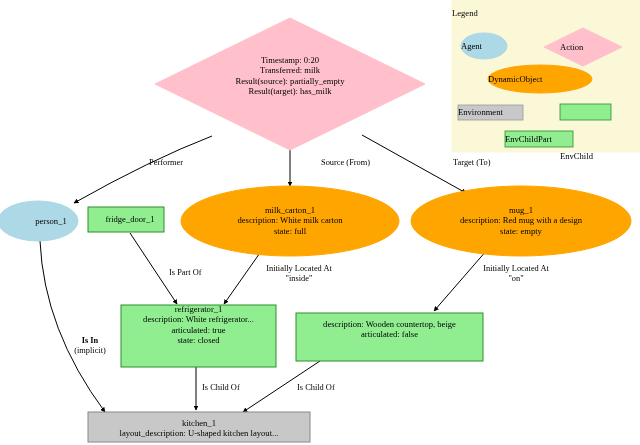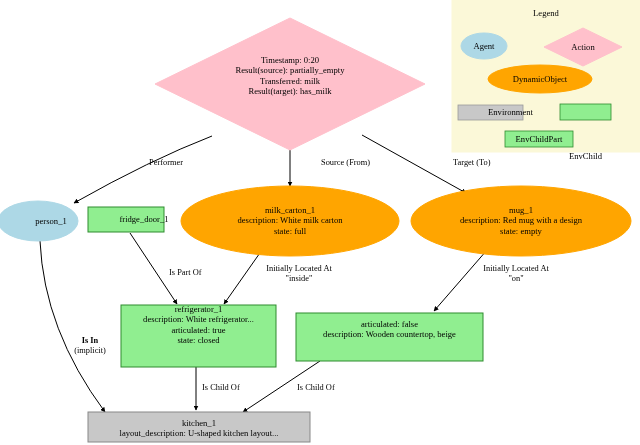--- a/index.html
+++ b/index.html
@@ -26,21 +26,20 @@
     font-size:8.4px;
     line-height:10px;
     color:#000;
     white-space:nowrap;
   }
   .legend-label{
     position:absolute;
     font-size:8.6px;
     color:#000;
     white-space:nowrap;
-    text-align:center;
   }
   .bold{font-weight:bold;margin-top:42px;}
 </style>
 </head>
 <body>
 
 <div id="stage">
 
   <svg class="layer" viewBox="0 0 640 445">
     <defs>
@@ -81,30 +80,30 @@
     <ellipse cx="484" cy="46" rx="23" ry="13" fill="#add8e6" stroke="#add8e6"></ellipse>
     <polygon points="583,28 622,47 583,66 544,47" fill="#ffc0cb" stroke="#ffc0cb"></polygon>
     <ellipse cx="540" cy="79" rx="52" ry="14" fill="#ffa500" stroke="#ffa500"></ellipse>
     <rect x="458" y="105" width="65" height="15" fill="#c8c8c8" stroke="#9a9a9a" stroke-width="0.8"></rect>
     <rect x="560" y="104" width="51" height="16" fill="#90ee90" stroke="#2e8b2e" stroke-width="0.8"></rect>
     <rect x="505" y="131" width="68" height="16" fill="#90ee90" stroke="#2e8b2e" stroke-width="0.8"></rect>
   </svg>
 
   <div class="node-text" style="left:170px;top:55px;width:240px;">
     <div>Timestamp: 0:20</div>
+    <div>Transferred: milk</div>
     <div>Result(source): partially_empty</div>
-    <div>Transferred: milk</div>
     <div>Result(target): has_milk</div>
   </div>
 
   <div class="node-text" style="left:0px;top:216px;width:102px;">
     <div>person_1</div>
   </div>
 
-  <div class="node-text" style="left:88px;top:214px;width:84px;padding-left:14px;">
+  <div class="node-text" style="left:88px;top:214px;width:84px;">
     <div>fridge_door_1</div>
   </div>
 
   <div class="node-text" style="left:181px;top:205px;width:218px;">
     <div>milk_carton_1</div>
     <div>description: White milk carton</div>
     <div>state: full</div>
   </div>
 
   <div class="node-text" style="left:411px;top:205px;width:220px;">
@@ -114,22 +113,22 @@
   </div>
 
   <div class="node-text" style="left:119px;top:304px;width:159px;">
     <div>refrigerator_1</div>
     <div>description: White refrigerator...</div>
     <div>articulated: true</div>
     <div>state: closed</div>
   </div>
 
   <div class="node-text" style="left:294px;top:319px;width:191px;">
+    <div>description: Wooden countertop, beige</div>
     <div>articulated: false</div>
-    <div>description: Wooden countertop, beige</div>
   </div>
 
   <div class="node-text" style="left:86px;top:418px;width:226px;">
     <div>kitchen_1</div>
     <div>layout_description: U-shaped kitchen layout...</div>
   </div>
 
   <div class="edge-label" style="left:117px;top:158px;margin-left:32px;">
     <span>Performer</span>
   </div>
@@ -178,21 +177,21 @@
   </div>
 
   <div class="legend-label" style="left:560px;top:42px;width:46px;">
     <span>Action</span>
   </div>
 
   <div class="legend-label" style="left:488px;top:74px;width:104px;">
     <span>DynamicObject</span>
   </div>
 
-  <div class="legend-label" style="left:458px;top:107px;width:65px;padding-left:20px;">
+  <div class="legend-label" style="left:458px;top:107px;width:65px;">
     <span>Environment</span>
   </div>
 
   <div class="legend-label" style="left:560px;top:107px;width:51px;margin-top:44px;">
     <span>EnvChild</span>
   </div>
 
   <div class="legend-label" style="left:505px;top:134px;width:68px;">
     <span>EnvChildPart</span>
   </div>

